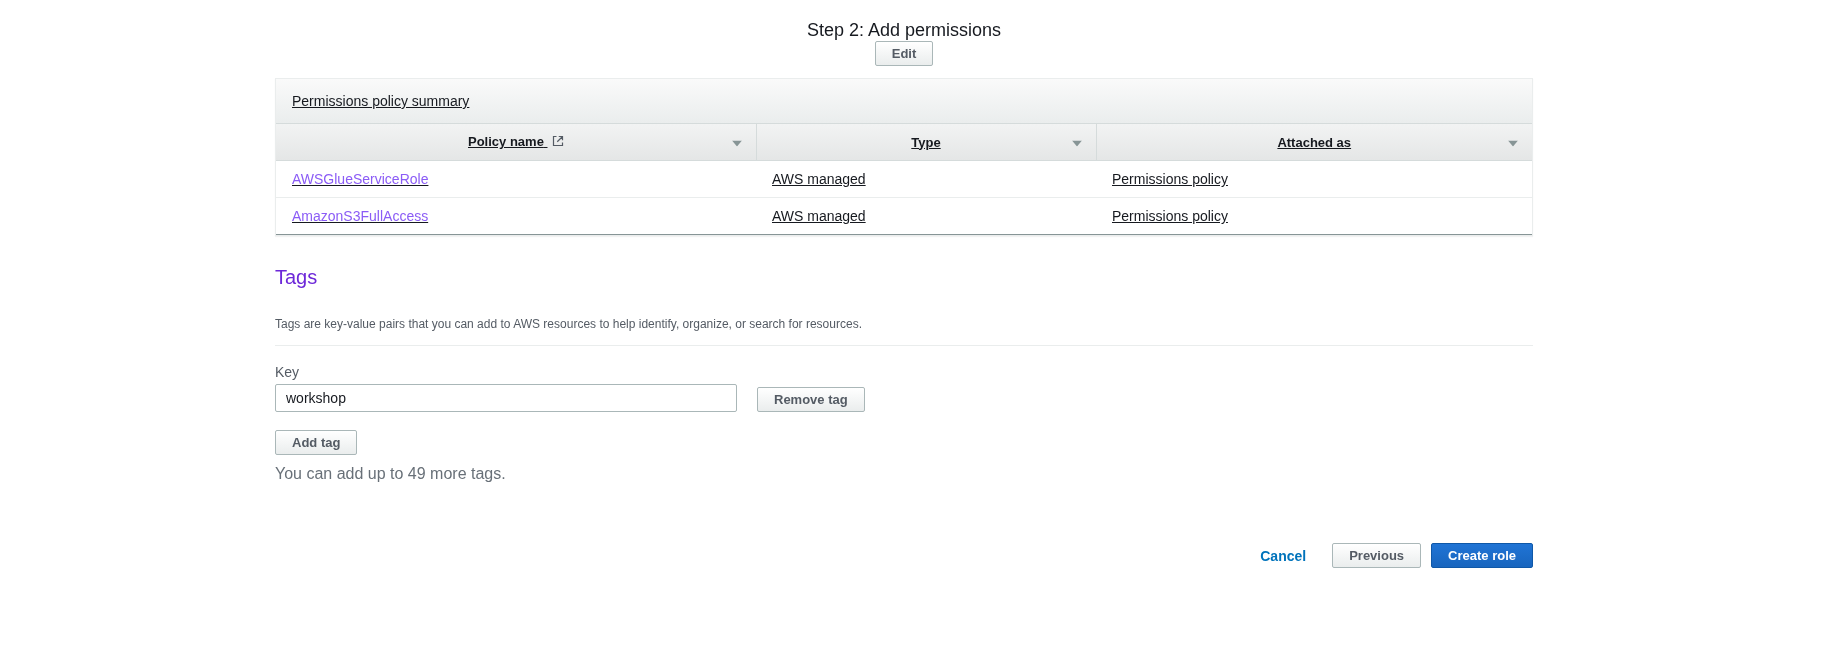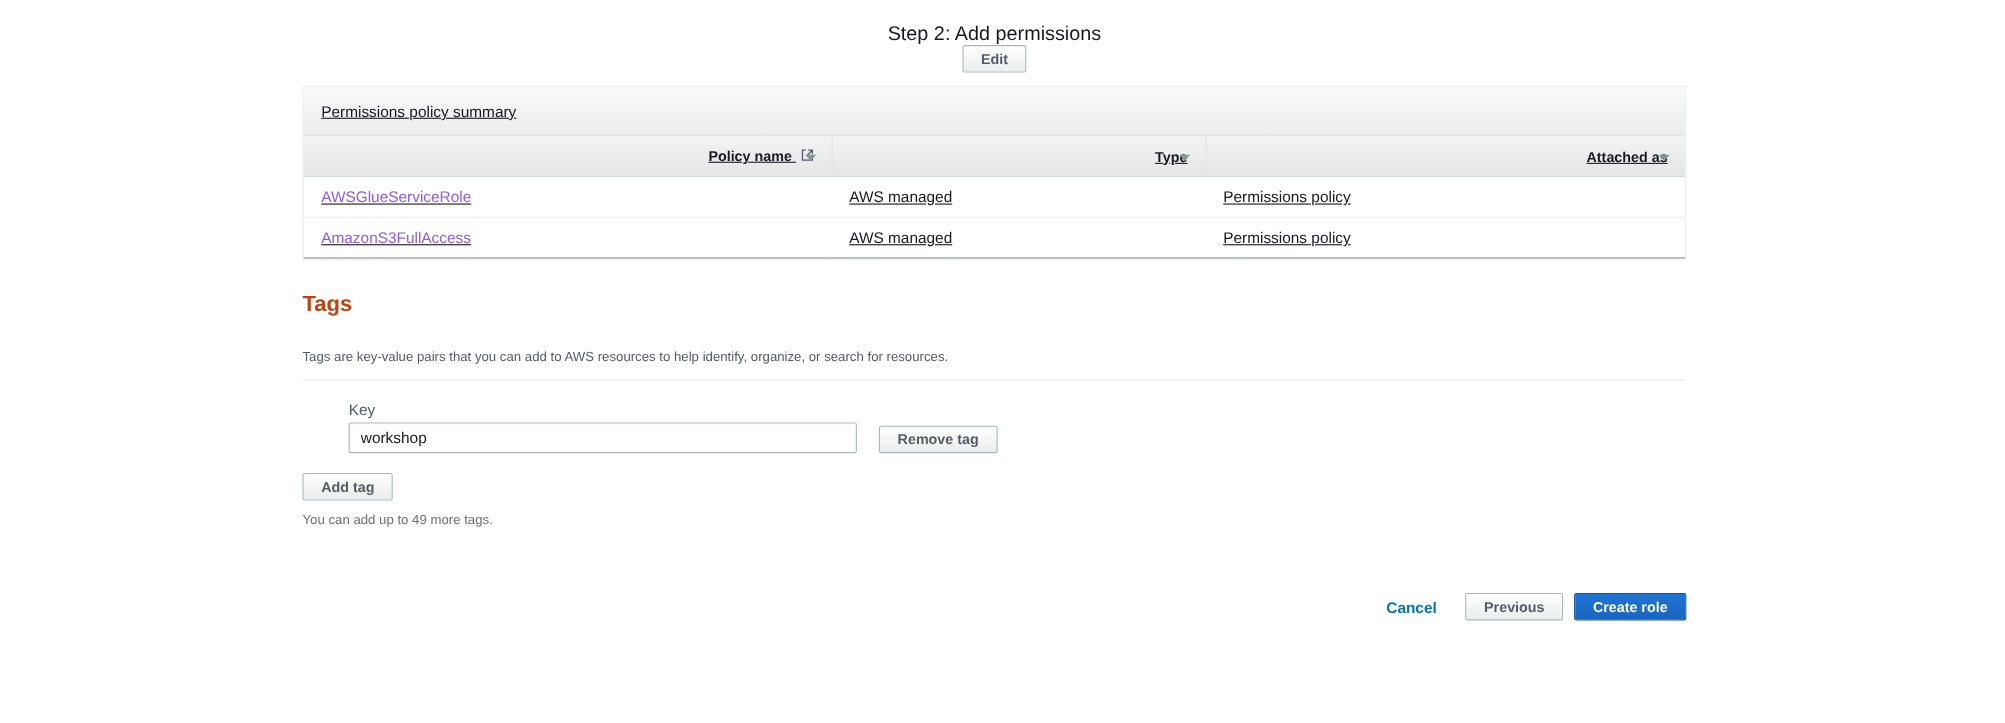--- a/index.html
+++ b/index.html
@@ -68,21 +68,21 @@
       color: #16191f;
     }
     .policy-table {
       width: 100%;
       border-collapse: collapse;
     }
     .policy-table thead {
       background: linear-gradient(to bottom, #f2f3f3, #e4e6e6);
     }
     .policy-table th {
-      text-align: right;
+      text-align: center;
       padding: 10px 16px;
       font-size: 13px;
       font-weight: 700;
       color: #16191f;
       border-bottom: 1px solid #d5dbdb;
       position: relative;
     }
     .policy-table th:not(:first-child) {
       border-left: 1px solid #d5dbdb;
     }
@@ -107,22 +107,22 @@
       text-decoration: none;
       cursor: pointer;
     }
     .external-icon {
       display: inline-block;
       margin-left: 4px;
       vertical-align: middle;
     }
     .tags-heading {
       font-size: 20px;
-      font-weight: 700;
-      color: #c2410c;
+      font-weight: 400;
+      color: #6d28d9;
       margin-top: 30px;
       margin-bottom: 28px;
     }
     .add-tags-header {
       display: flex;
       align-items: baseline;
       gap: 4px;
       margin-bottom: 4px;
     }
     .add-tags-label {
@@ -150,21 +150,20 @@
     .divider {
       border: none;
       border-top: 1px solid #eaeded;
       margin-bottom: 18px;
     }
     .tag-row {
       display: flex;
       gap: 20px;
       align-items: flex-end;
       margin-bottom: 18px;
-      margin-left: 42px;
     }
     .tag-field {
       display: flex;
       flex-direction: column;
       gap: 4px;
     }
     .tag-field-wide {
       width: 462px;
     }
     .field-label {
@@ -173,21 +172,21 @@
     }
     .text-input {
       border: 1px solid #aab7b8;
       border-radius: 2px;
       padding: 5px 10px;
       font-size: 14px;
       color: #16191f;
       width: 100%;
     }
     .tags-limit {
-      font-size: 12px;
+      font-size: 16px;
       color: #687078;
       margin-top: 10px;
     }
     .footer-actions {
       display: flex;
       justify-content: flex-end;
       gap: 10px;
       margin-top: 60px;
       align-items: center;
     }

